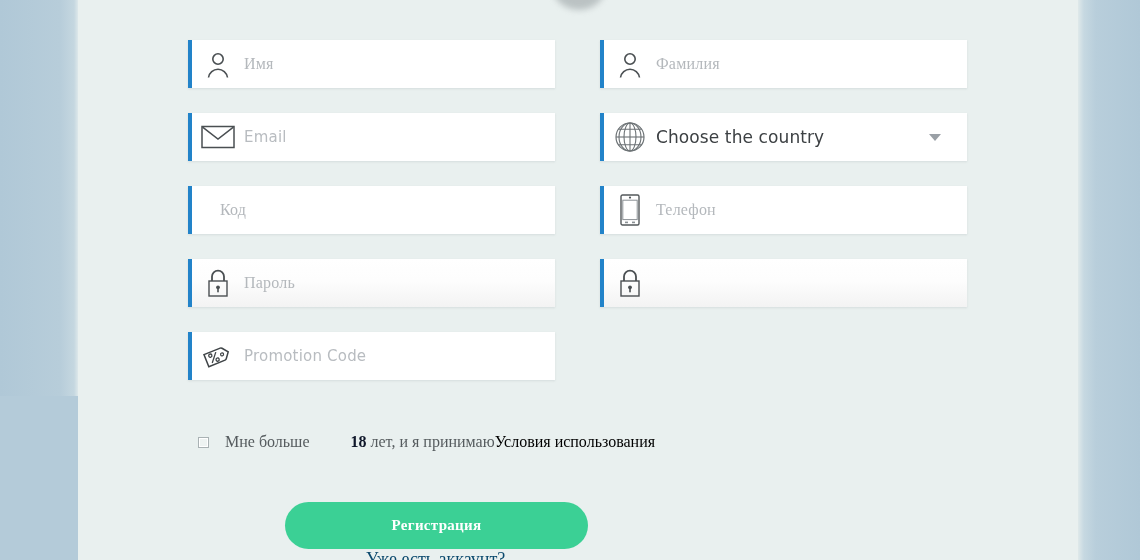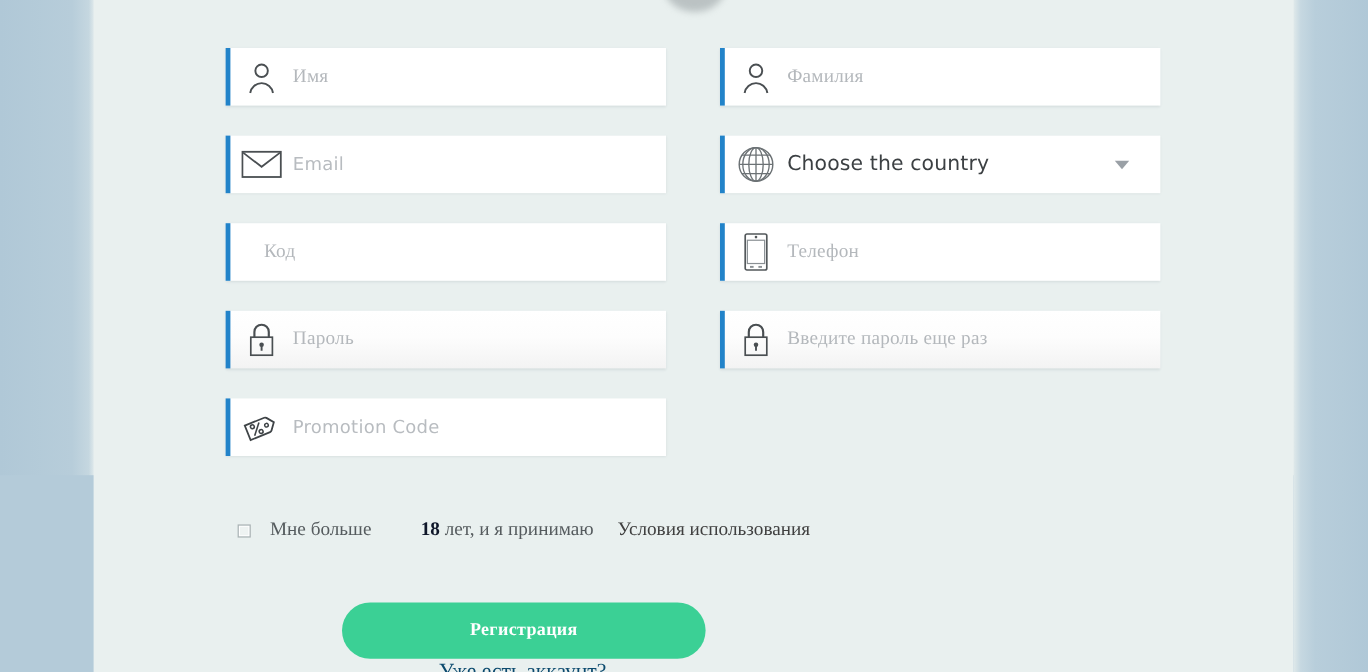--- a/index.html
+++ b/index.html
@@ -82,21 +82,21 @@
   .cb{
     width:11px;height:11px;box-sizing:border-box;
     border:1px solid #a9b2b4;background:#eef3f2;
     box-shadow:inset 0 0 0 1px #ffffff;
   }
   .terms-text{
     margin-left:16px;font-family:"Liberation Serif",serif;
     font-size:16px;color:#555b5e;white-space:nowrap;
   }
   .terms-text b{font-weight:700;color:#0f172a;margin-left:37px;}
-  .terms-link{color:#404040;text-decoration:none;margin-left:20px;}
+  .terms-link{color:#000000;text-decoration:none;}
 
   
   .actions{
     position:absolute;left:285px;top:502px;
     display:flex;align-items:center;flex-direction:column;
   }
   .btn{
     border:0;cursor:pointer;color:#fff;
     font-family:"Liberation Serif",serif;font-weight:700;font-size:15px;
     letter-spacing:.3px;display:flex;align-items:center;justify-content:center;
@@ -210,21 +210,20 @@
       <div class="field col-r shaded">
         <div class="bar"></div>
         <div class="icon-box">
           <svg width="26" height="30" viewBox="0 0 26 30">
             <path d="M7 13 V8.6 a6 6 0 0 1 12 0 V13" fill="none" stroke="#4a4f52" stroke-width="1.8"></path>
             <rect x="4" y="13" width="18" height="15" fill="none" stroke="#4a4f52" stroke-width="1.4"></rect>
             <circle cx="13" cy="19.3" r="1.9" fill="#4a4f52"></circle>
             <rect x="12.2" y="19.3" width="1.6" height="5" fill="#4a4f52"></rect>
           </svg>
         </div>
-        <span class="ph serif">Введите пароль еще раз</span>
       </div>
     </div>
 
     <div class="row">
       <div class="field col-l">
         <div class="bar"></div>
         <div class="icon-box">
           <svg width="32" height="28" viewBox="0 0 32 28">
             <g transform="rotate(-22 16 14)">
               <path d="M3.5 7.5 H21 a2 2 0 0 1 1.6 .8 L27 14 l-4.4 5.7 a2 2 0 0 1 -1.6 .8 H3.5 Z" fill="none" stroke="#3f4447" stroke-width="1.5"></path>

